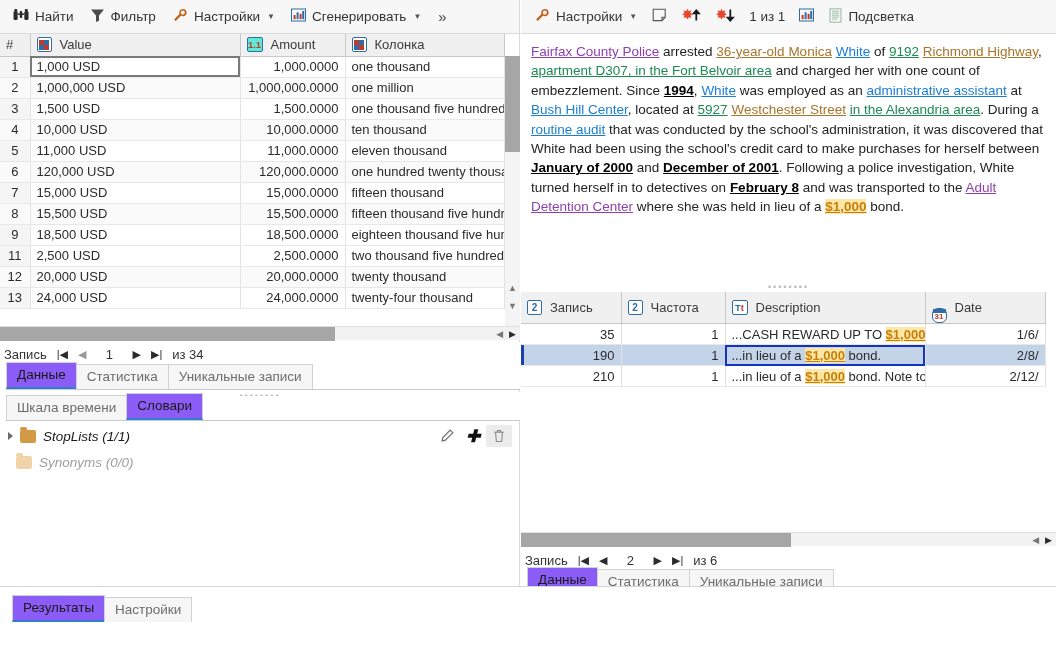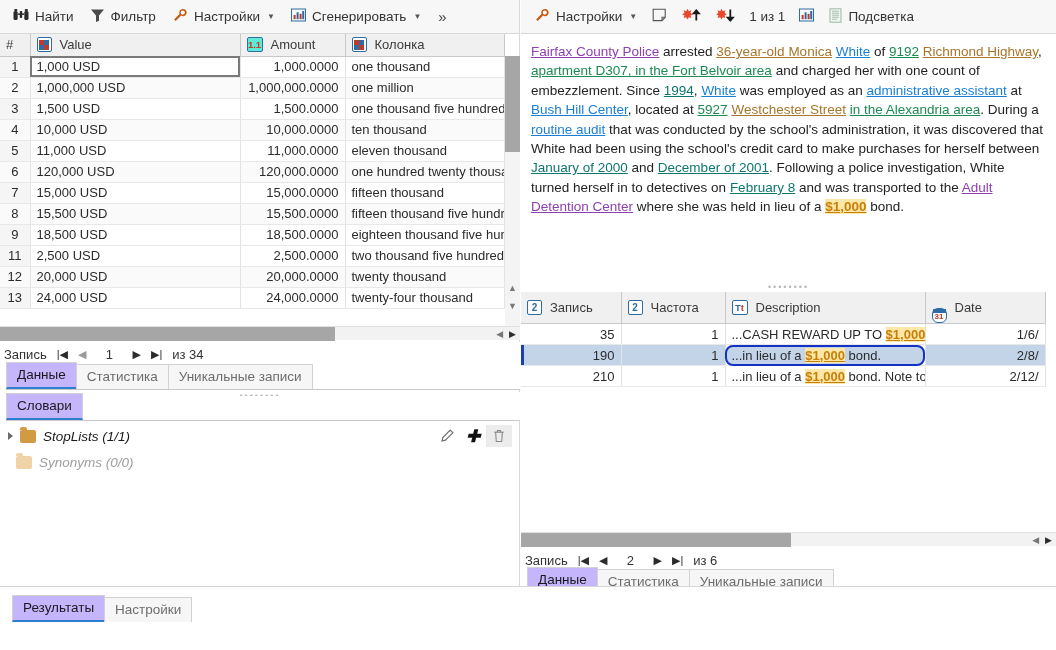--- a/index.html
+++ b/index.html
@@ -139,21 +139,21 @@
   .tabs {
     display:flex; align-items:flex-end; height: 25px;
     border-bottom: 1px solid #c9c9c9; background:#fff;
   }
   .tab {
     padding: 3px 10px 4px 10px; font-size: 13.5px; color: #6d6d6d;
     border-right: 1px solid #dcdcdc; cursor: default; line-height: 17px;
   }
   .tab.active { color: #1a1a1a; border-bottom: 2px solid #2f7fd0; background:#fff; }
   .tabs.top-tabs .tab { border: 1px solid #d2d2d2; border-bottom: none; margin-right: -1px; background:#f6f6f6; }
-  .tabs.top-tabs .tab.active { background:#c4b5fd; color:#1a1a1a; border-bottom: 2px solid #2f7fd0; }
+  .tabs.top-tabs .tab.active { background:#8b5cf6; color:#1a1a1a; border-bottom: 2px solid #2f7fd0; }
 
   .dots { text-align:center; color:#b8b8b8; letter-spacing:2px; font-size:9px; height:9px; line-height:9px; background:#fff;}
   .tree-row { display:flex; align-items:center; gap:7px; height: 26px; padding-left: 8px; font-size:13.5px; }
   .tri { width:0;height:0;border-left:5px solid #6b6b6b;border-top:4px solid transparent;border-bottom:4px solid transparent;}
   .folder { width:16px;height:13px;background:#d39a45;border-radius:2px 2px 2px 2px; position:relative;}
   .folder::before{content:"";position:absolute;top:-3px;left:0;width:7px;height:3px;background:#d39a45;border-radius:2px 2px 0 0;}
   .folder.pale { background:#f0d4a8; }
   .folder.pale::before{ background:#f0d4a8; }
   .tree-label.dim { color:#9e9e9e; }
   .tool-btns { margin-left:auto; display:flex; gap:0; padding-right:8px; }
@@ -166,38 +166,38 @@
   #doctext {
     position:absolute; left:0; top:34px; width:535px; height:248px;
     padding: 8px 10px 0 10px; font-size: 13.5px; line-height: 19.4px;
     color: #232323; overflow:hidden;
   }
   #doctext a { text-decoration: underline; cursor: default; }
   .e-blue   { color:#1a7fd4; }
   .e-green  { color:#1d8a52; }
   .e-brown  { color:#a8752a; }
   .e-purple { color:#8e3fb0; }
-  .e-orange { color:#0f766e; }
+  .e-orange { color:#000000;font-weight:bold; }
   .e-money  { color:#c87f0a; background:#ffe7a8; font-weight:bold; text-decoration:underline;}
 
   #btable-wrap { position:absolute; left:0; top:292px; width:535px; height:240px; overflow:hidden; }
   table.btable { border-collapse:collapse; table-layout:fixed; width: 524px; }
   table.btable th {
     background:#f0f0f0; border-right:1px solid #c8c8c8; border-bottom:1px solid #c8c8c8;
     height:22px; font-weight:normal; font-size:13px; color:#3a3a3a; padding:0 6px; text-align:left;
   }
   table.btable th .thin { display:flex; align-items:center; gap:8px; }
   table.btable td {
     border-right:1px solid #e3e3e3; border-bottom:1px solid #e8e8e8;
     height:21px; font-size:13px; padding:0 6px; color:#2b2b2b;
     white-space:nowrap; overflow:hidden;
   }
   tr.hl td { background:#c3d3e8 !important; }
   tr.hl td:first-child { box-shadow: inset 3px 0 0 0 #1a3fb0; }
-  td.desc-sel { outline: 2px solid #1433c4; outline-offset:-2px;border-radius:8px; }
+  td.desc-sel { outline: 2px solid #1433c4; outline-offset:-2px; }
   .bc0 { width: 100px; } .bc1 { width: 104px; } .bc2 { width: 200px; } .bc3 { width: 120px; }
 
   
   #bottomstrip { position:absolute; left:0; top:586px; width:1056px; height:64px; background:#fff; border-top:1px solid #d6d6d6;}
 </style>
 </head>
 <body>
 
 <div id="app">
 
@@ -390,20 +390,21 @@
 
     <div class="tabs top-tabs" style="position:absolute; left:6px; top:365px; width:514px; border-bottom:1px solid #c9c9c9;">
       <div class="tab active">Данные</div>
       <div class="tab">Статистика</div>
       <div class="tab">Уникальные записи</div>
     </div>
 
     <div class="dots" style="position:absolute; left:0; top:392px; width:520px;">••••••••</div>
 
     <div class="tabs top-tabs" style="position:absolute; left:6px; top:396px; width:514px;">
+      <div class="tab">Шкала времени</div>
       <div class="tab active">Словари</div>
     </div>
 
     <div style="position:absolute; left:0; top:423px; width:520px; height:60px;font-style:italic;">
       <div class="tree-row">
         <span class="tri"></span>
         <span class="folder"></span>
         <span class="tree-label">StopLists (1/1)</span>
         <span class="tool-btns">
           <span class="tb">

